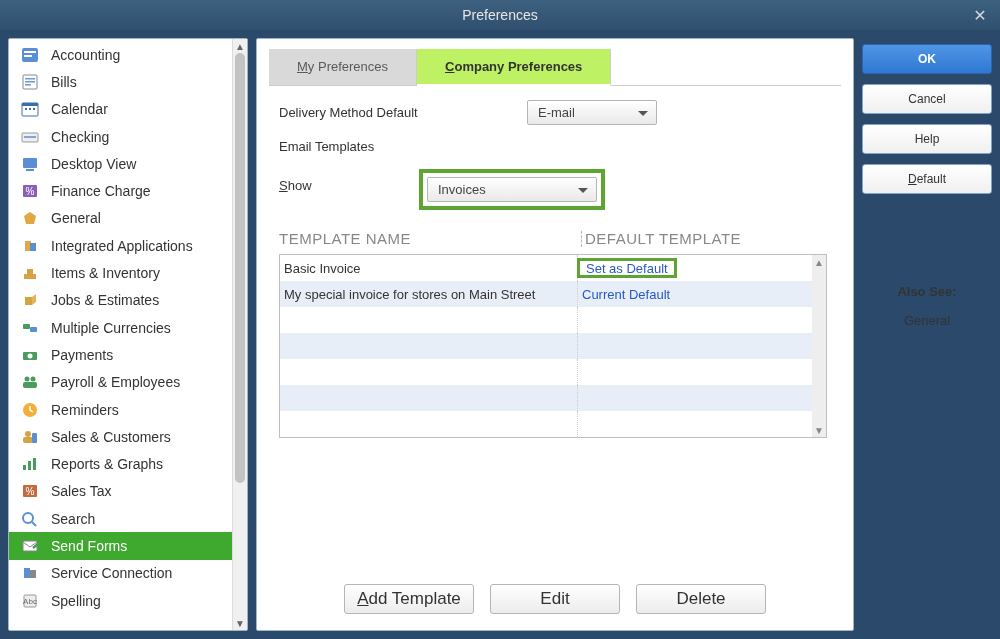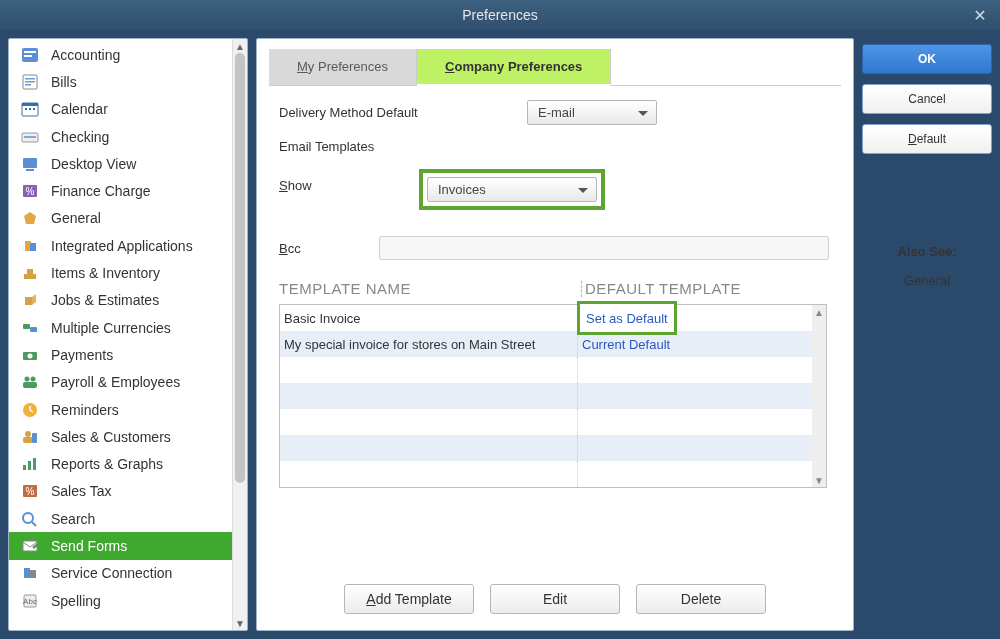--- a/index.html
+++ b/index.html
@@ -225,21 +225,21 @@
     align-items: center;
     padding: 0 4px;
     font-size: 13px;
   }
   .tcell.name { width: 298px; border-right: 1px dotted #ccc; }
   .tcell.def { flex: 1; color: #2759c4; }
   .highlight-cell {
     border: 3px solid #5da431;
     margin: -1px;
     padding: 0 6px;
-    height: 34px;
+    height: 20px;
     display: flex;
     align-items: center;
     color: #2759c4;
     z-index: 2;
     background: #fff;
   }
   .tbl-scroll {
     width: 14px;
     background: #eee;
     position: relative;
@@ -261,21 +261,21 @@
     margin-top: auto;
     margin-bottom: 6px;
   }
   .btn {
     min-width: 130px;
     height: 30px;
     border: 1px solid #b5b5b5;
     border-radius: 3px;
     background: linear-gradient(to bottom,#fff,#ececec);
     color: #333;
-    font-size: 14px;
+    font-size: 17px;
     display:flex;align-items:center;justify-content:center;
     cursor:pointer;
   }
   .btn .u { text-decoration: underline; }
 
   .right-col {
     width: 130px;
     display:flex;
     flex-direction:column;
     align-items:stretch;
@@ -552,26 +552,20 @@
         <div class="form-label" style="width:140px">
           <span style="text-decoration:underline">S</span><span>how</span>
         </div>
         <div class="highlight-green">
           <div class="select">
             <span>Invoices</span>
           </div>
         </div>
       </div>
 
-      <div class="form-row" style="margin-top:12px">
-        <div class="form-label" style="width:100px">
-          <span style="text-decoration:underline">B</span><span>cc</span>
-        </div>
-        <input class="bcc-input" value="" style="">
-      </div>
 
       <div class="table-area">
         <div class="table-headers">
           <div class="th-name">TEMPLATE NAME</div>
           <div class="th-div">┊</div>
           <div class="th-def">DEFAULT TEMPLATE</div>
         </div>
         <div class="table-wrap">
           <div class="table-body" id="table-body">
               <div class="trow">
@@ -627,20 +621,23 @@
     </div>
 
     <div class="right-col">
       <div class="rbtn primary">
         <span>OK</span>
       </div>
       <div class="rbtn">
         <span>Cancel</span>
       </div>
       <div class="rbtn">
+        <span>Help</span>
+      </div>
+      <div class="rbtn">
         <span><span style="text-decoration:underline">D</span><span>efault</span></span>
       </div>
       <div class="also-see">
         <div class="h">Also See:</div>
         <div class="lnk">General</div>
       </div>
     </div>
 
   </div>
 </div>

